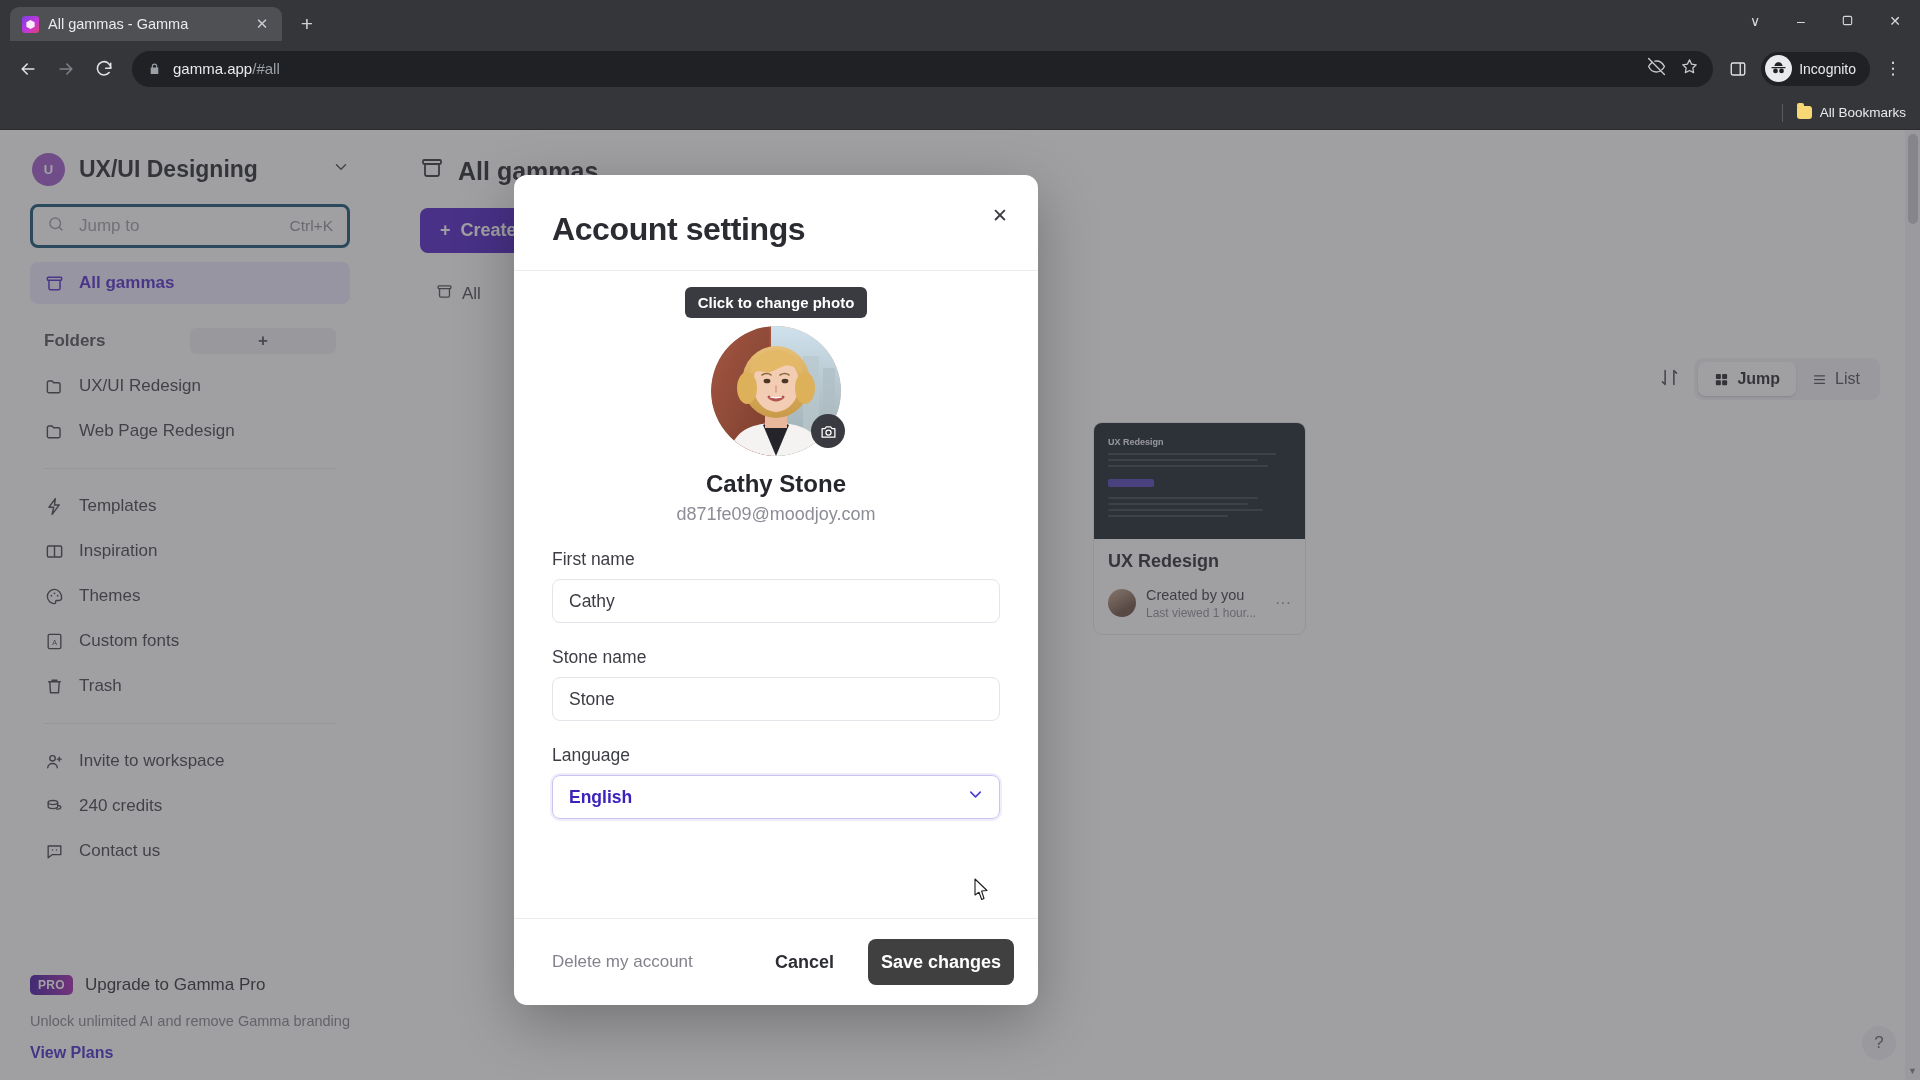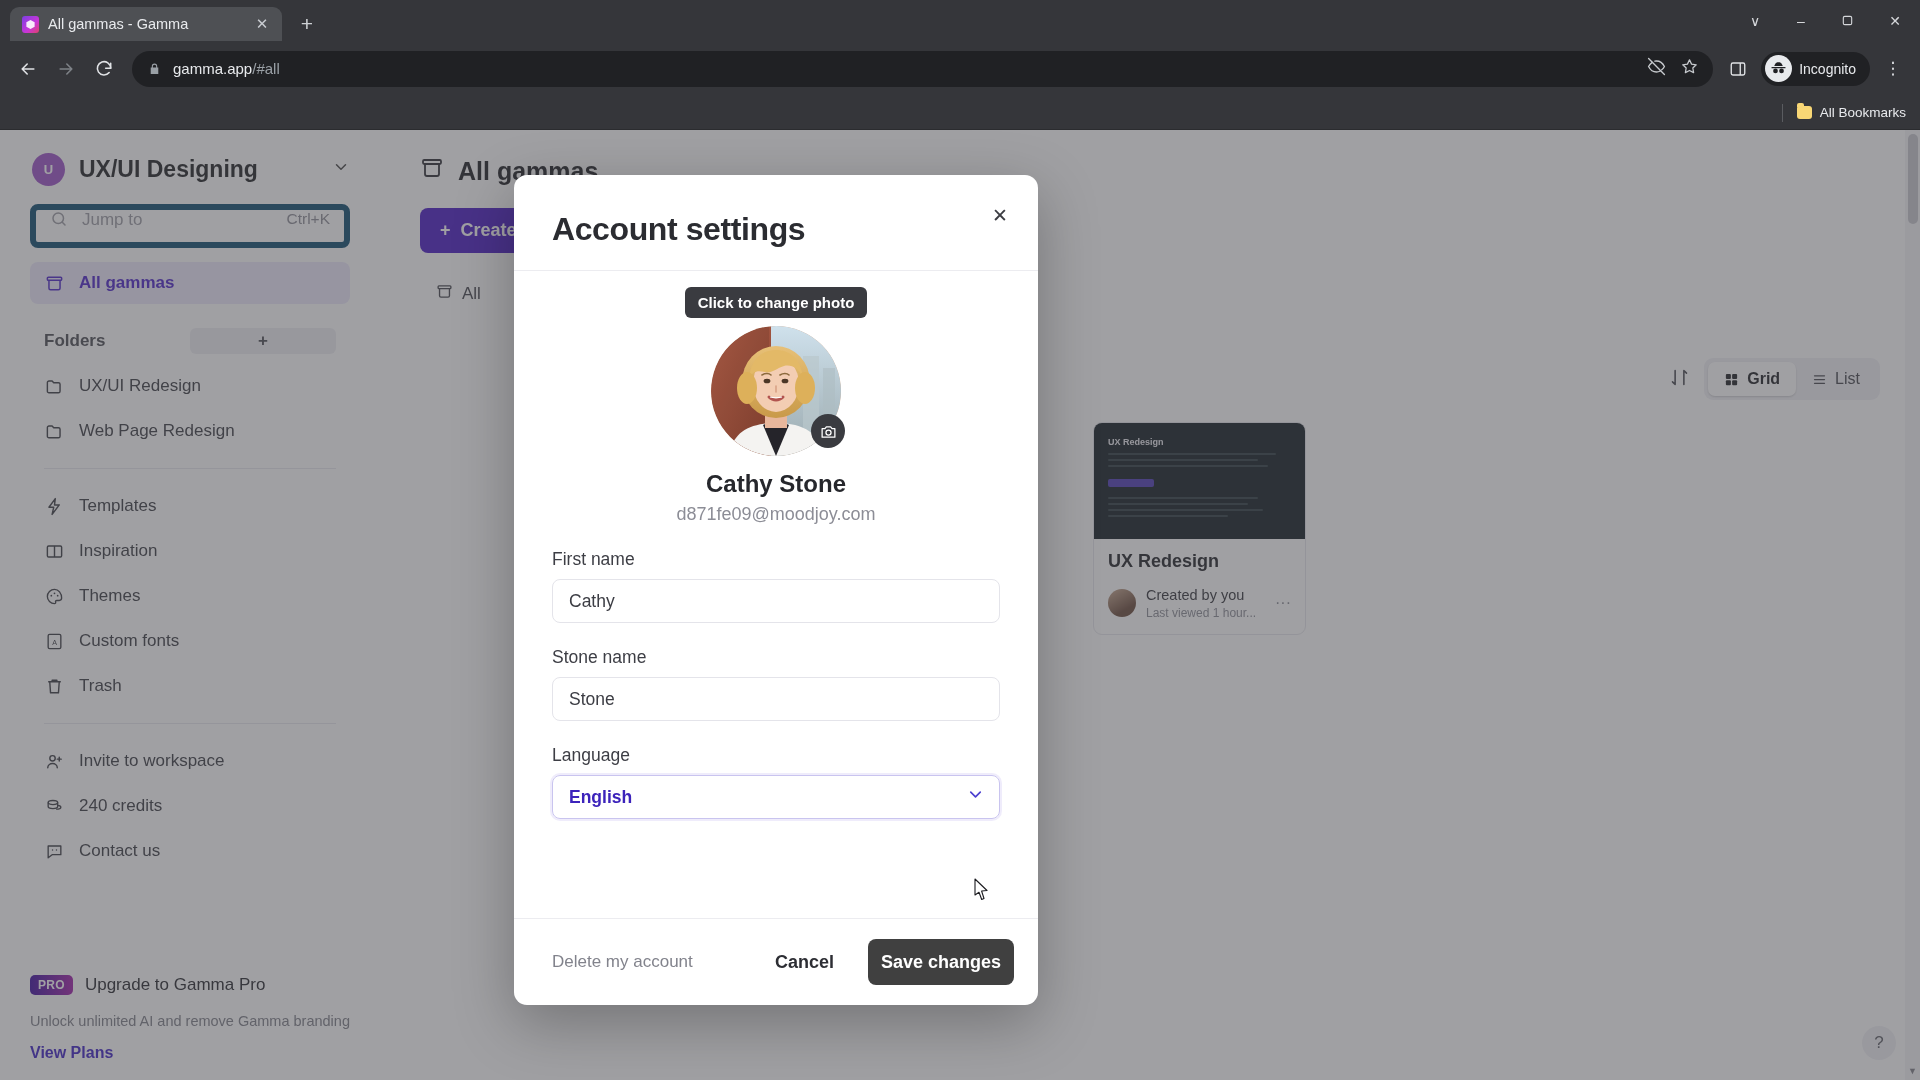--- a/index.html
+++ b/index.html
@@ -84,22 +84,22 @@
   .sidebar { position:absolute; left:0; top:0; width:380px; height:950px;
     background:#ffffff; padding:0 30px; }
   .ws-row { display:flex; align-items:center; gap:14px; height:62px; padding-left:2px;
     margin-top:8px; }
   .ws-avatar { width:33px; height:33px; border-radius:50%;
     background:#9b51c7; color:#fff; font-size:13px; display:flex;
     align-items:center; justify-content:center; font-weight:600; }
   .ws-name { font-size:23px; color:#1f2023; font-weight:600; flex:1; }
   .ws-chev { color:#444; }
 
-  .jump { height:44px; border:6px solid #0c4a6e; border-radius:8px; display:flex;
-    align-items:flex-start; padding:0 14px; gap:14px; margin-top:4px; }
+  .jump { height:44px; border:3px solid #0c4a6e; border-radius:8px; display:flex;
+    align-items:center; padding:0 14px; gap:14px; margin-top:4px; }
   .jump .ph { color:#9b9ba3; font-size:17px; flex:1; }
   .jump .kbd { color:#8d8d96; font-size:15.5px; }
 
   .nav-item { height:42px; display:flex; align-items:center; gap:15px;
     padding:0 14px; border-radius:8px; font-size:17px; color:#3a3b42; margin-top:3px; }
   .nav-item.active { background:#ece9fb; color:#4b23c9; font-weight:600; }
   .nav-ico { width:20px; display:flex; align-items:center; justify-content:center; }
 
   .section-hd { display:flex; align-items:center; height:42px; padding:0 14px;
     margin-top:16px; }
@@ -525,21 +525,21 @@
             </svg>
         </span>
         <span class="segment">
           <span class="seg on">
             <svg width="15" height="15" viewBox="0 0 24 24" fill="currentColor">
                 <rect x="3" y="3" width="8" height="8" rx="1.6"></rect>
                 <rect x="13" y="3" width="8" height="8" rx="1.6"></rect>
                 <rect x="3" y="13" width="8" height="8" rx="1.6"></rect>
                 <rect x="13" y="13" width="8" height="8" rx="1.6"></rect>
               </svg>
-            <span>Grid</span>
+            <span>Jump</span>
           </span>
           <span class="seg">
             <svg width="15" height="15" viewBox="0 0 24 24" fill="none" stroke="currentColor" stroke-width="2" stroke-linecap="round">
                 <path d="M4 6h16M4 12h16M4 18h16"></path>
               </svg>
             <span>List</span>
           </span>
         </span>
       </div>
 

